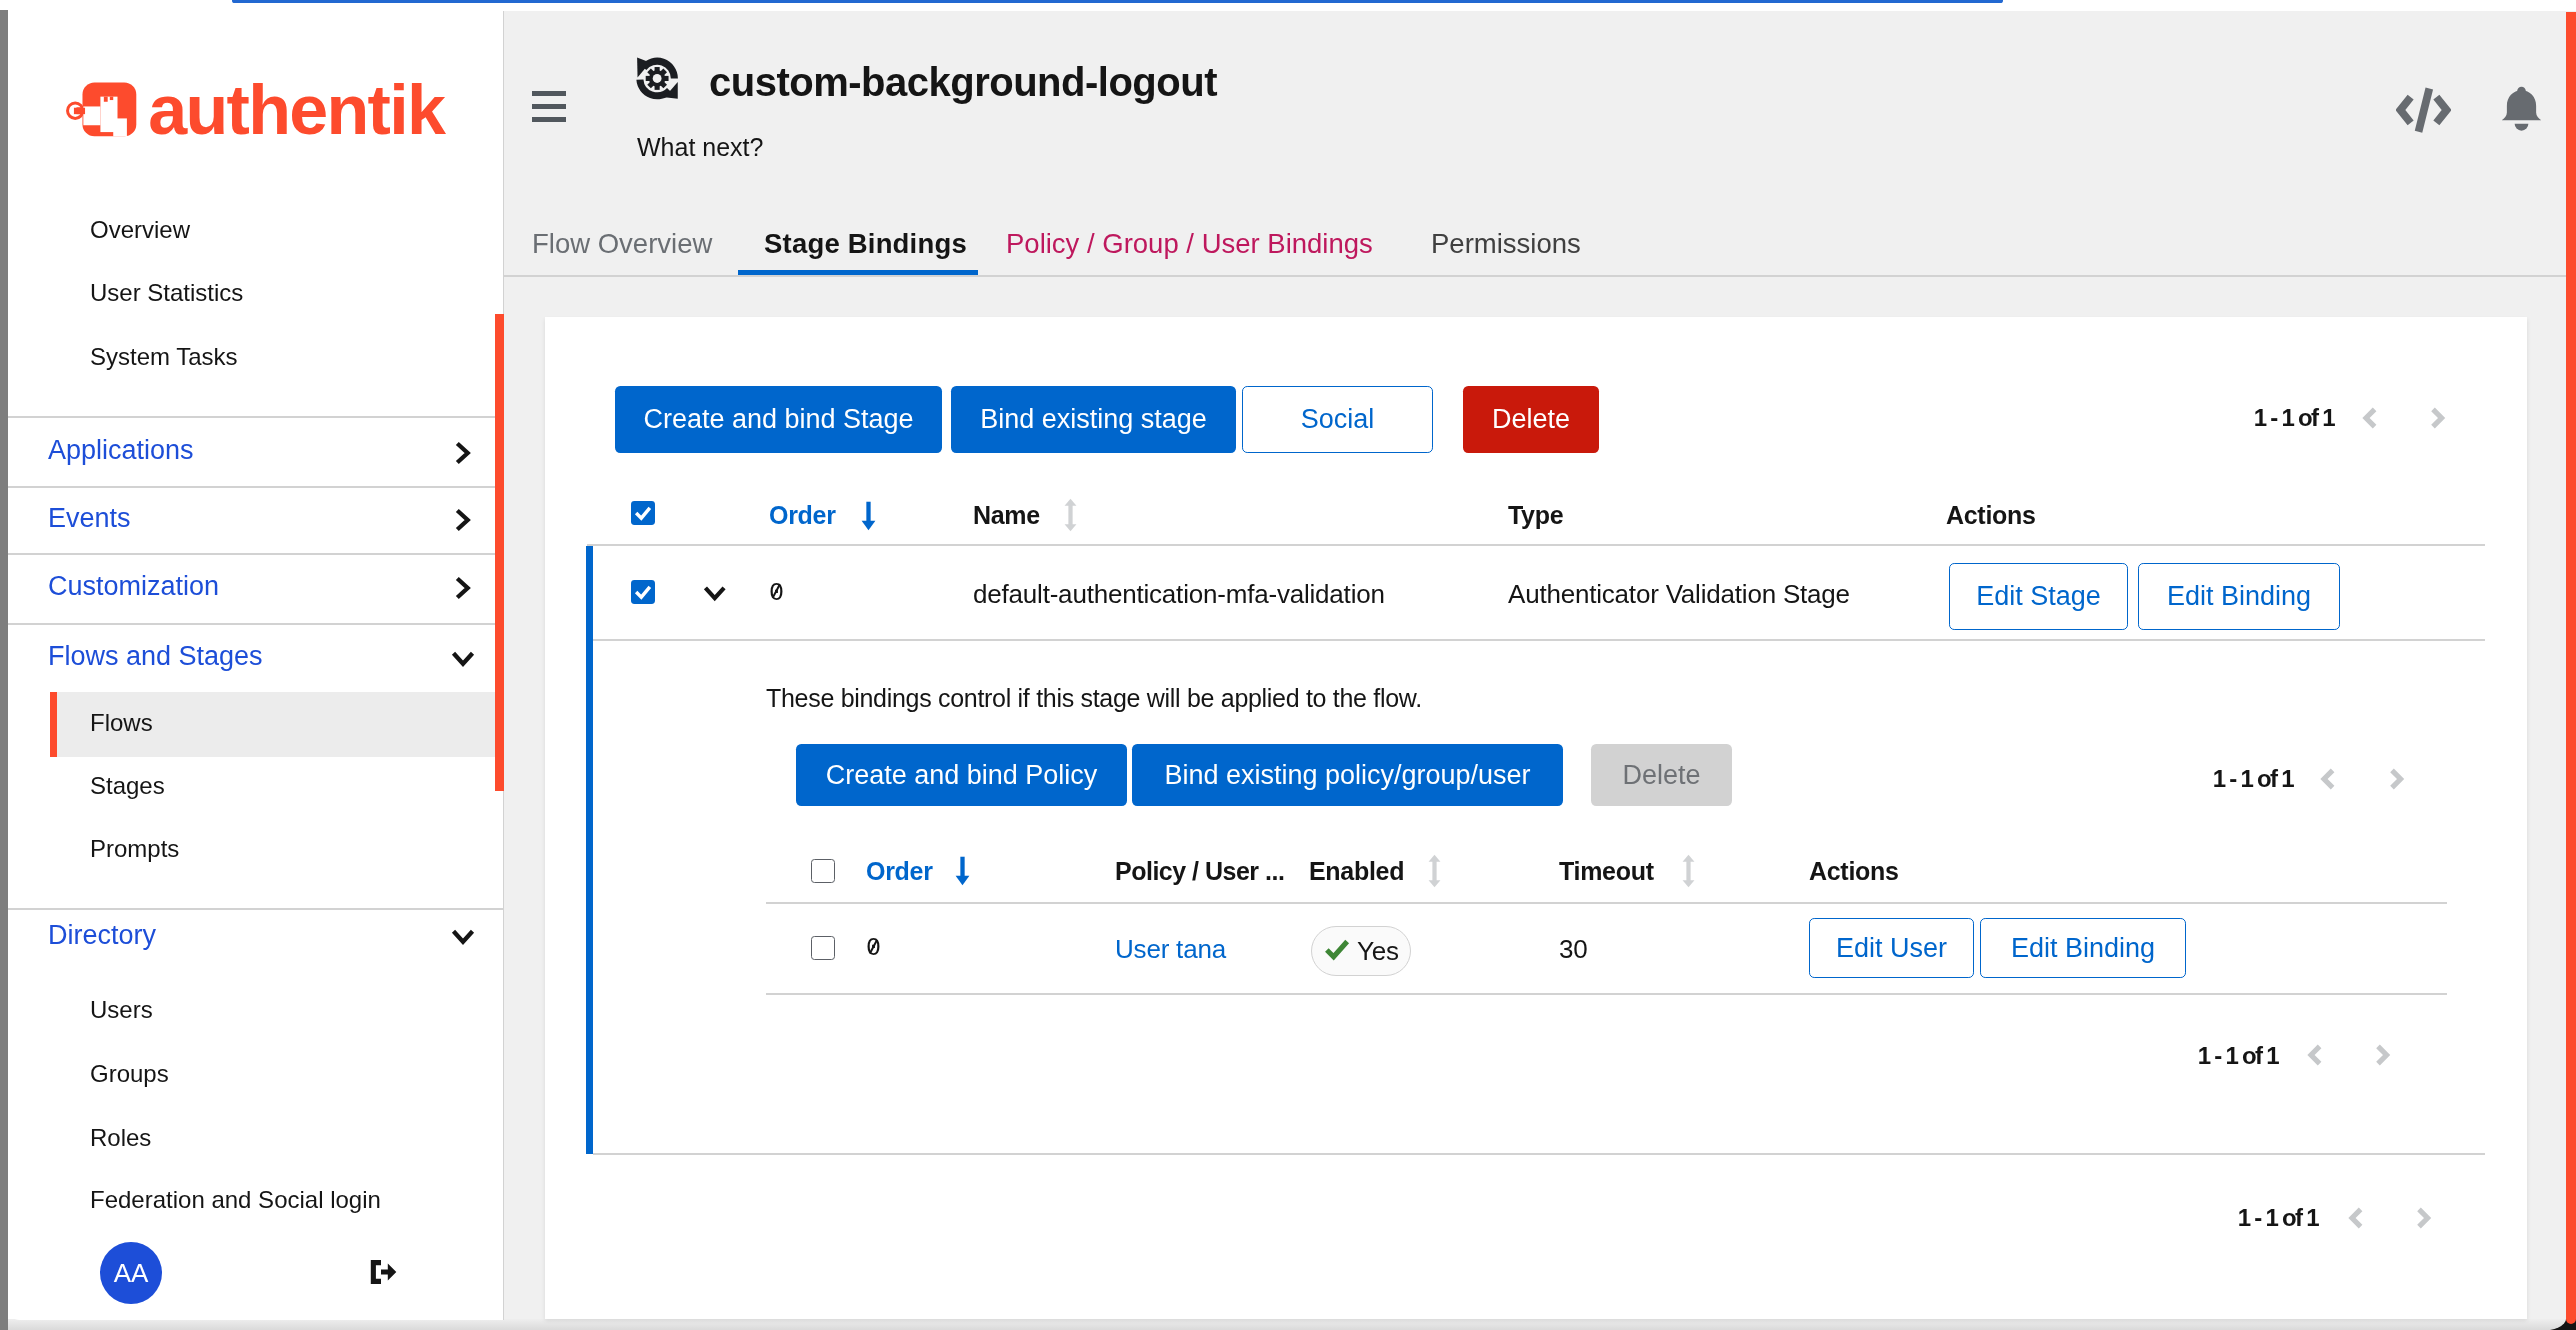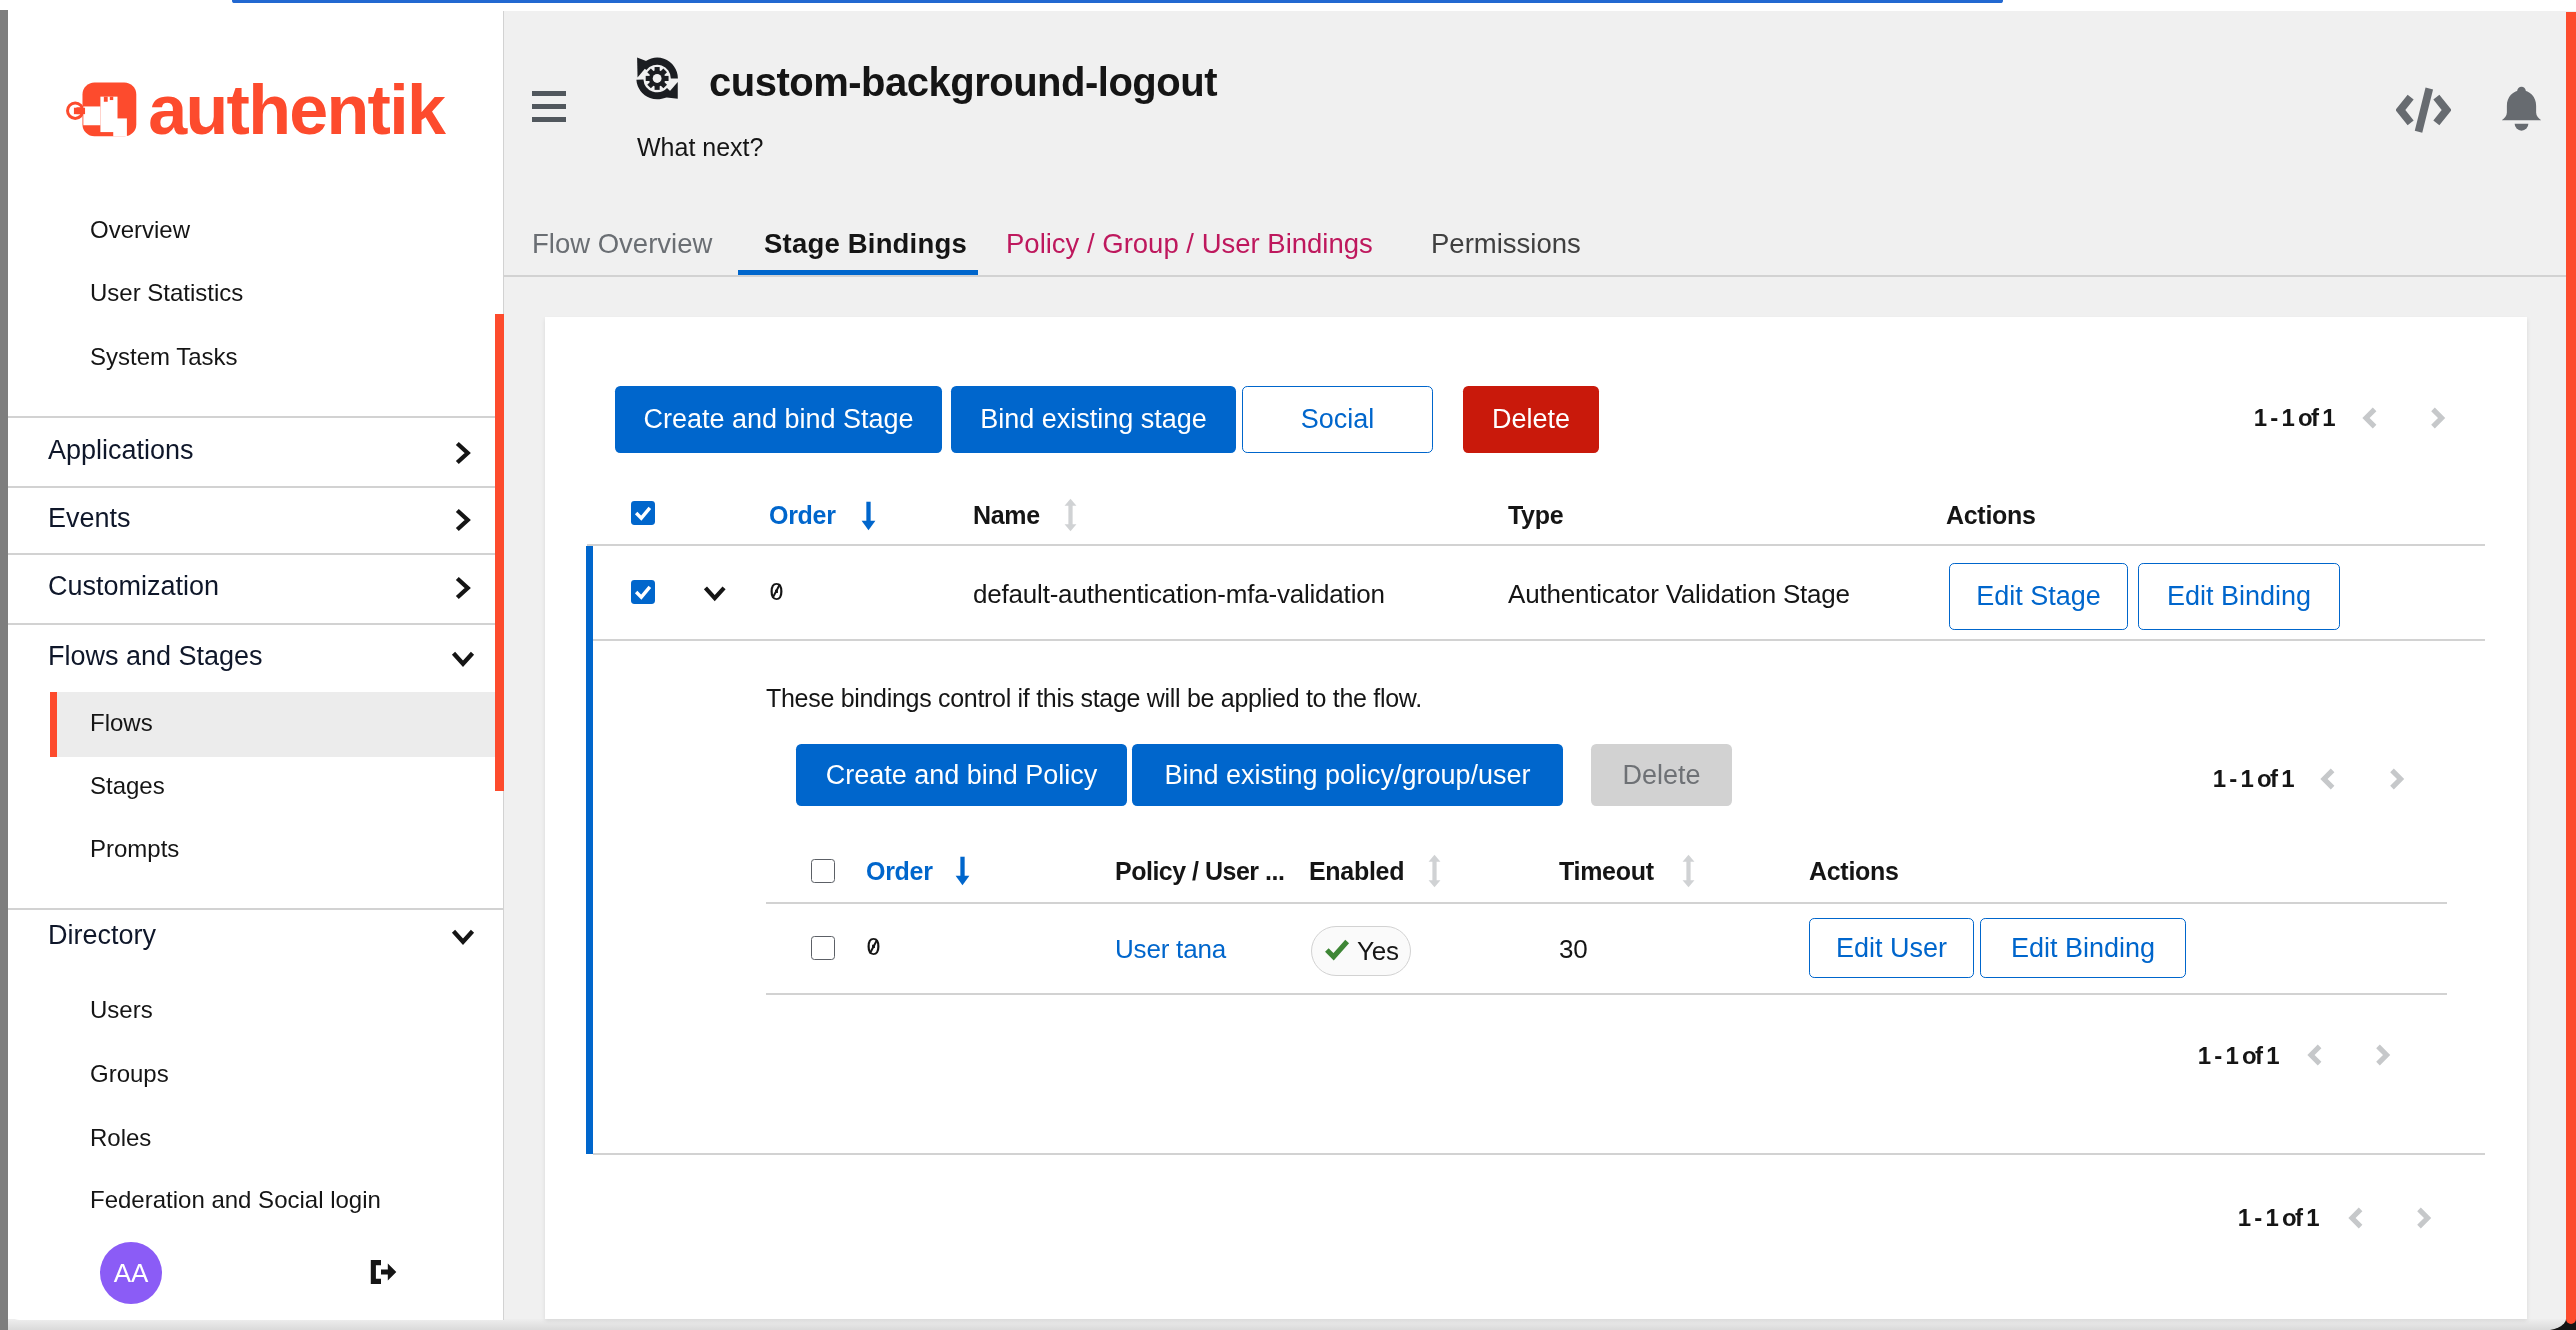--- a/index.html
+++ b/index.html
@@ -13,21 +13,21 @@
   .btn.outline { background:#fff; border:1.7px solid #0066cc; color:#0066cc; }
   .btn.disabled { background:#d2d2d2; color:#6e7175; }
   .hline { position:absolute; background:#d2d2d2; height:1.7px; }
   .th { position:absolute; font-size:25px; font-weight:700; letter-spacing:-0.3px; color:#151515; }
   .td { position:absolute; font-size:26px; letter-spacing:-0.2px; color:#151515; }
   .pag { position:absolute; font-size:24px; font-weight:600; letter-spacing:-1.7px; color:#151515; }
   .cb { position:absolute; width:24px; height:24px; border-radius:3.4px; }
   .cb.checked { background:#0066cc; }
   .cb.un { background:#fff; border:1.7px solid #5c6066; }
   .navitem { position:absolute; font-size:24px; color:#151515; }
-  .navsec { position:absolute; font-size:27px; color:#0f172a; }
+  .navsec { position:absolute; font-size:27px; color:#1d4ed8; }
 </style>
 </head>
 <body>
 
 <div class="abs" style="left:232px; top:0; width:1771px; height:2.6px; background:#2268d1; border-radius:0 0 2.6px 2.6px;"></div>
 <div class="abs" style="left:0; top:11px; width:2576px; height:0.9px; background:#dcdcdc;"></div>
 <div class="abs" style="left:0; top:10.3px; width:7.7px; height:1321px; background:#7e7e7e;"></div>
 
 <div class="abs" style="left:504px; top:11px; width:2072px; height:1308px; background:#f0f0f0;"></div>
 
@@ -94,21 +94,21 @@
   </svg>
 <svg class="abs" style="left:450px; top:649px;" width="26" height="19" viewBox="0 0 30 22">
     <polyline points="4,5 15,17 26,5" fill="none" stroke="#151515" stroke-width="5"></polyline>
   </svg>
 <svg class="abs" style="left:450px; top:927px;" width="26" height="19" viewBox="0 0 30 22">
     <polyline points="4,5 15,17 26,5" fill="none" stroke="#151515" stroke-width="5"></polyline>
   </svg>
 
 <div class="abs" style="left:495px; top:314px; width:9.4px; height:477px; background:#fd4b2d;"></div>
 
-<div class="abs" style="left:100px; top:1242px; width:62px; height:62px; border-radius:50%; background:#8b5cf6; color:#fff; font-size:26px; display:flex; align-items:center; justify-content:center;">AA</div>
+<div class="abs" style="left:100px; top:1242px; width:62px; height:62px; border-radius:50%; background:#1d4ed8; color:#fff; font-size:26px; display:flex; align-items:center; justify-content:center;">AA</div>
 <svg class="abs" style="left:364px; top:1255px;" width="34" height="34" viewBox="0 0 40 40">
   <path d="M8 6 h12 v6 H14 v16 h6 v6 H8 z" fill="#151515"></path>
   <path d="M20 17 h8 v-7 l10 10 -10 10 v-7 h-8 z" fill="#151515"></path>
 </svg>
 
 <div class="abs" style="left:532px; top:91px; width:34px; height:5.2px; background:#51575d;"></div>
 <div class="abs" style="left:532px; top:104px; width:34px; height:5.2px; background:#51575d;"></div>
 <div class="abs" style="left:532px; top:117px; width:34px; height:5.2px; background:#51575d;"></div>
 
 <svg class="abs" style="left:636px; top:54px;" width="46" height="46" viewBox="0 0 54 54">

